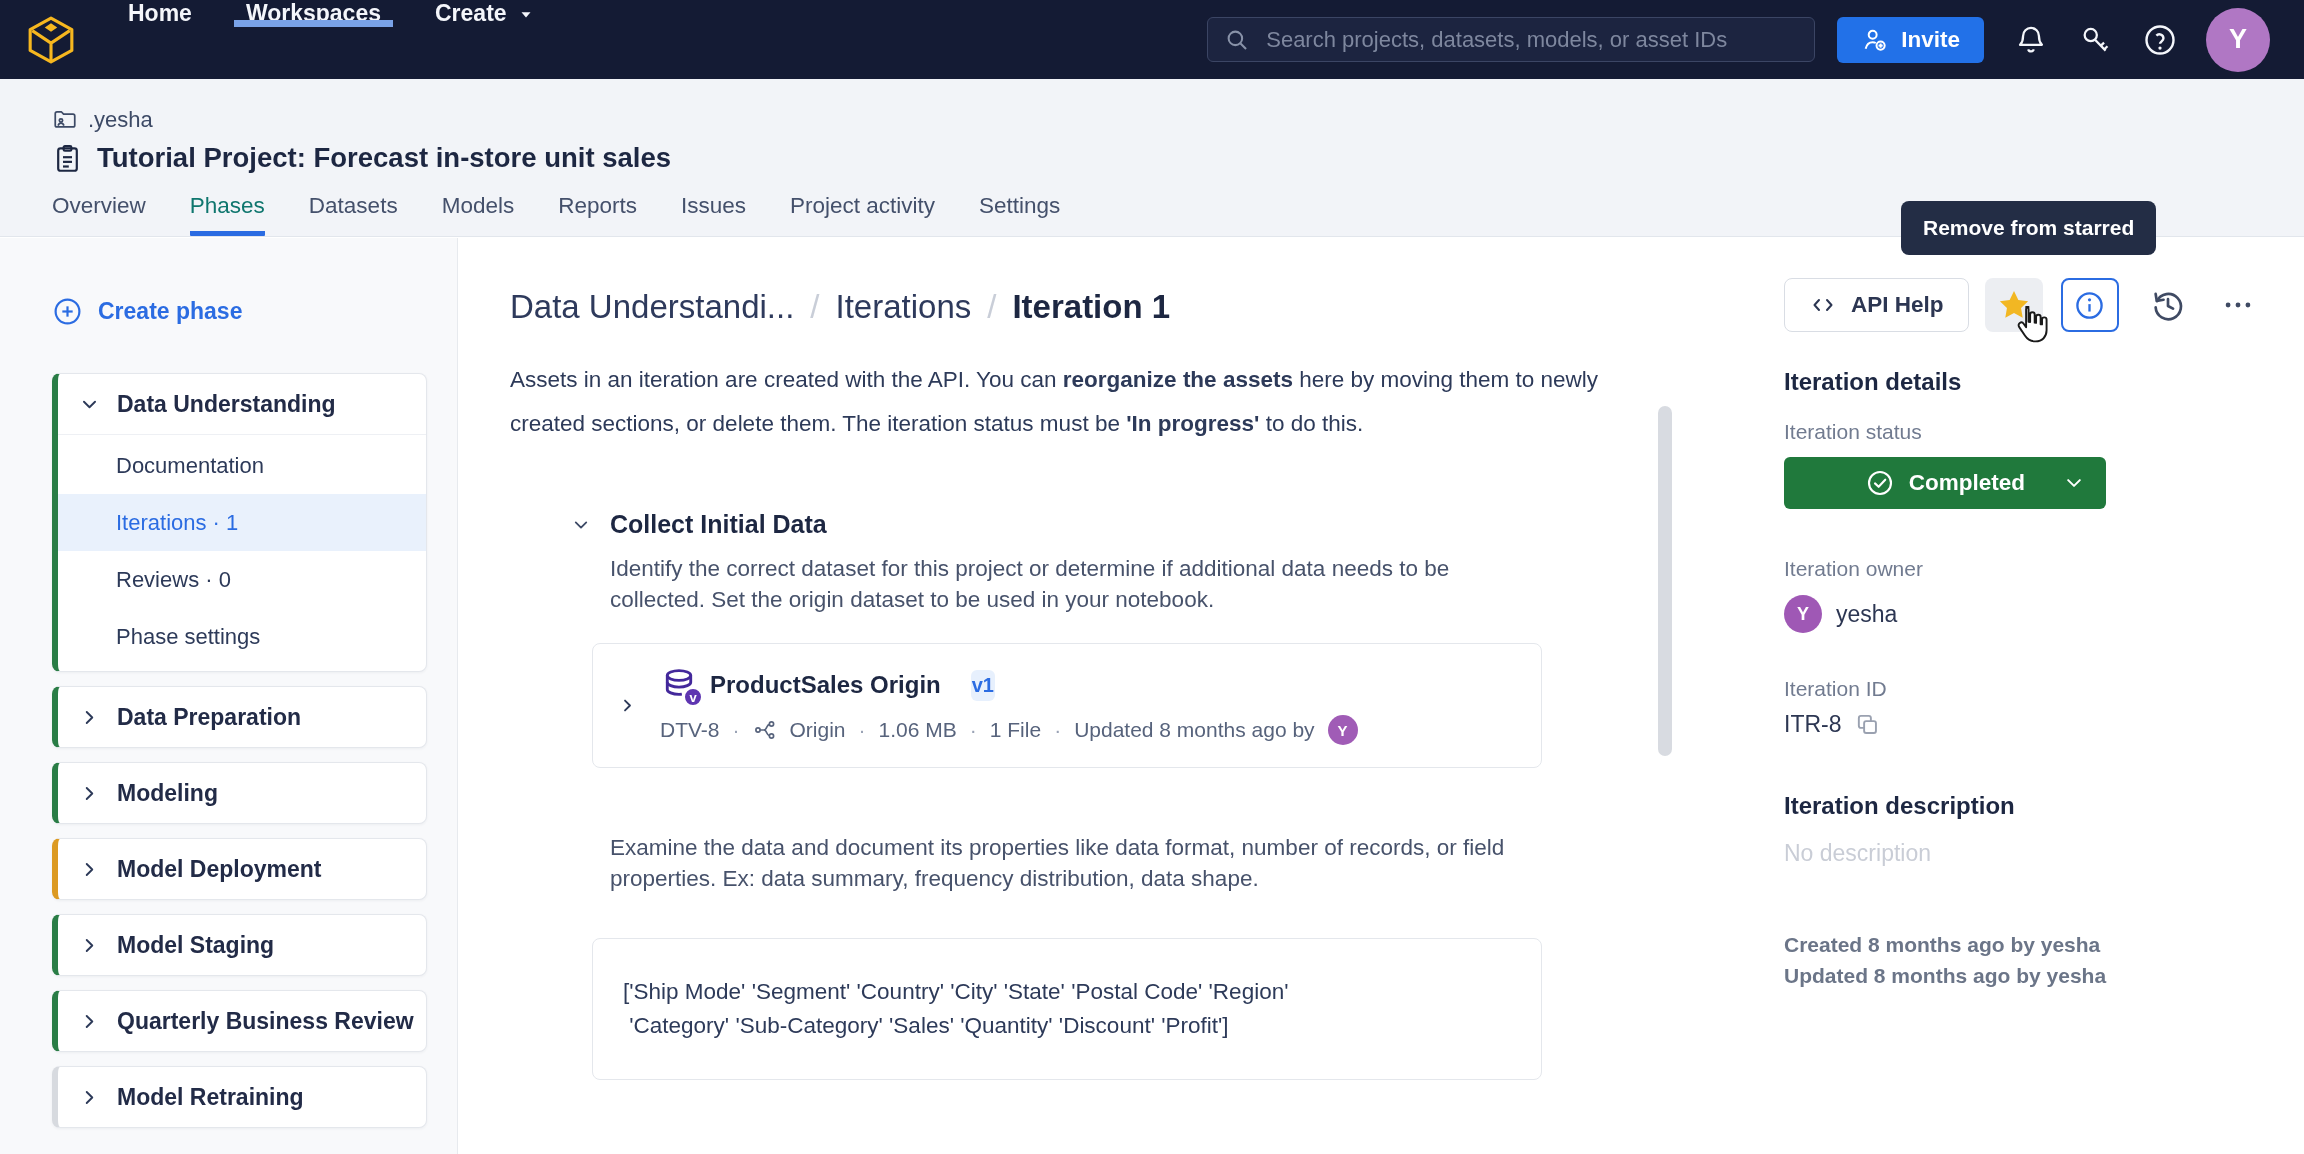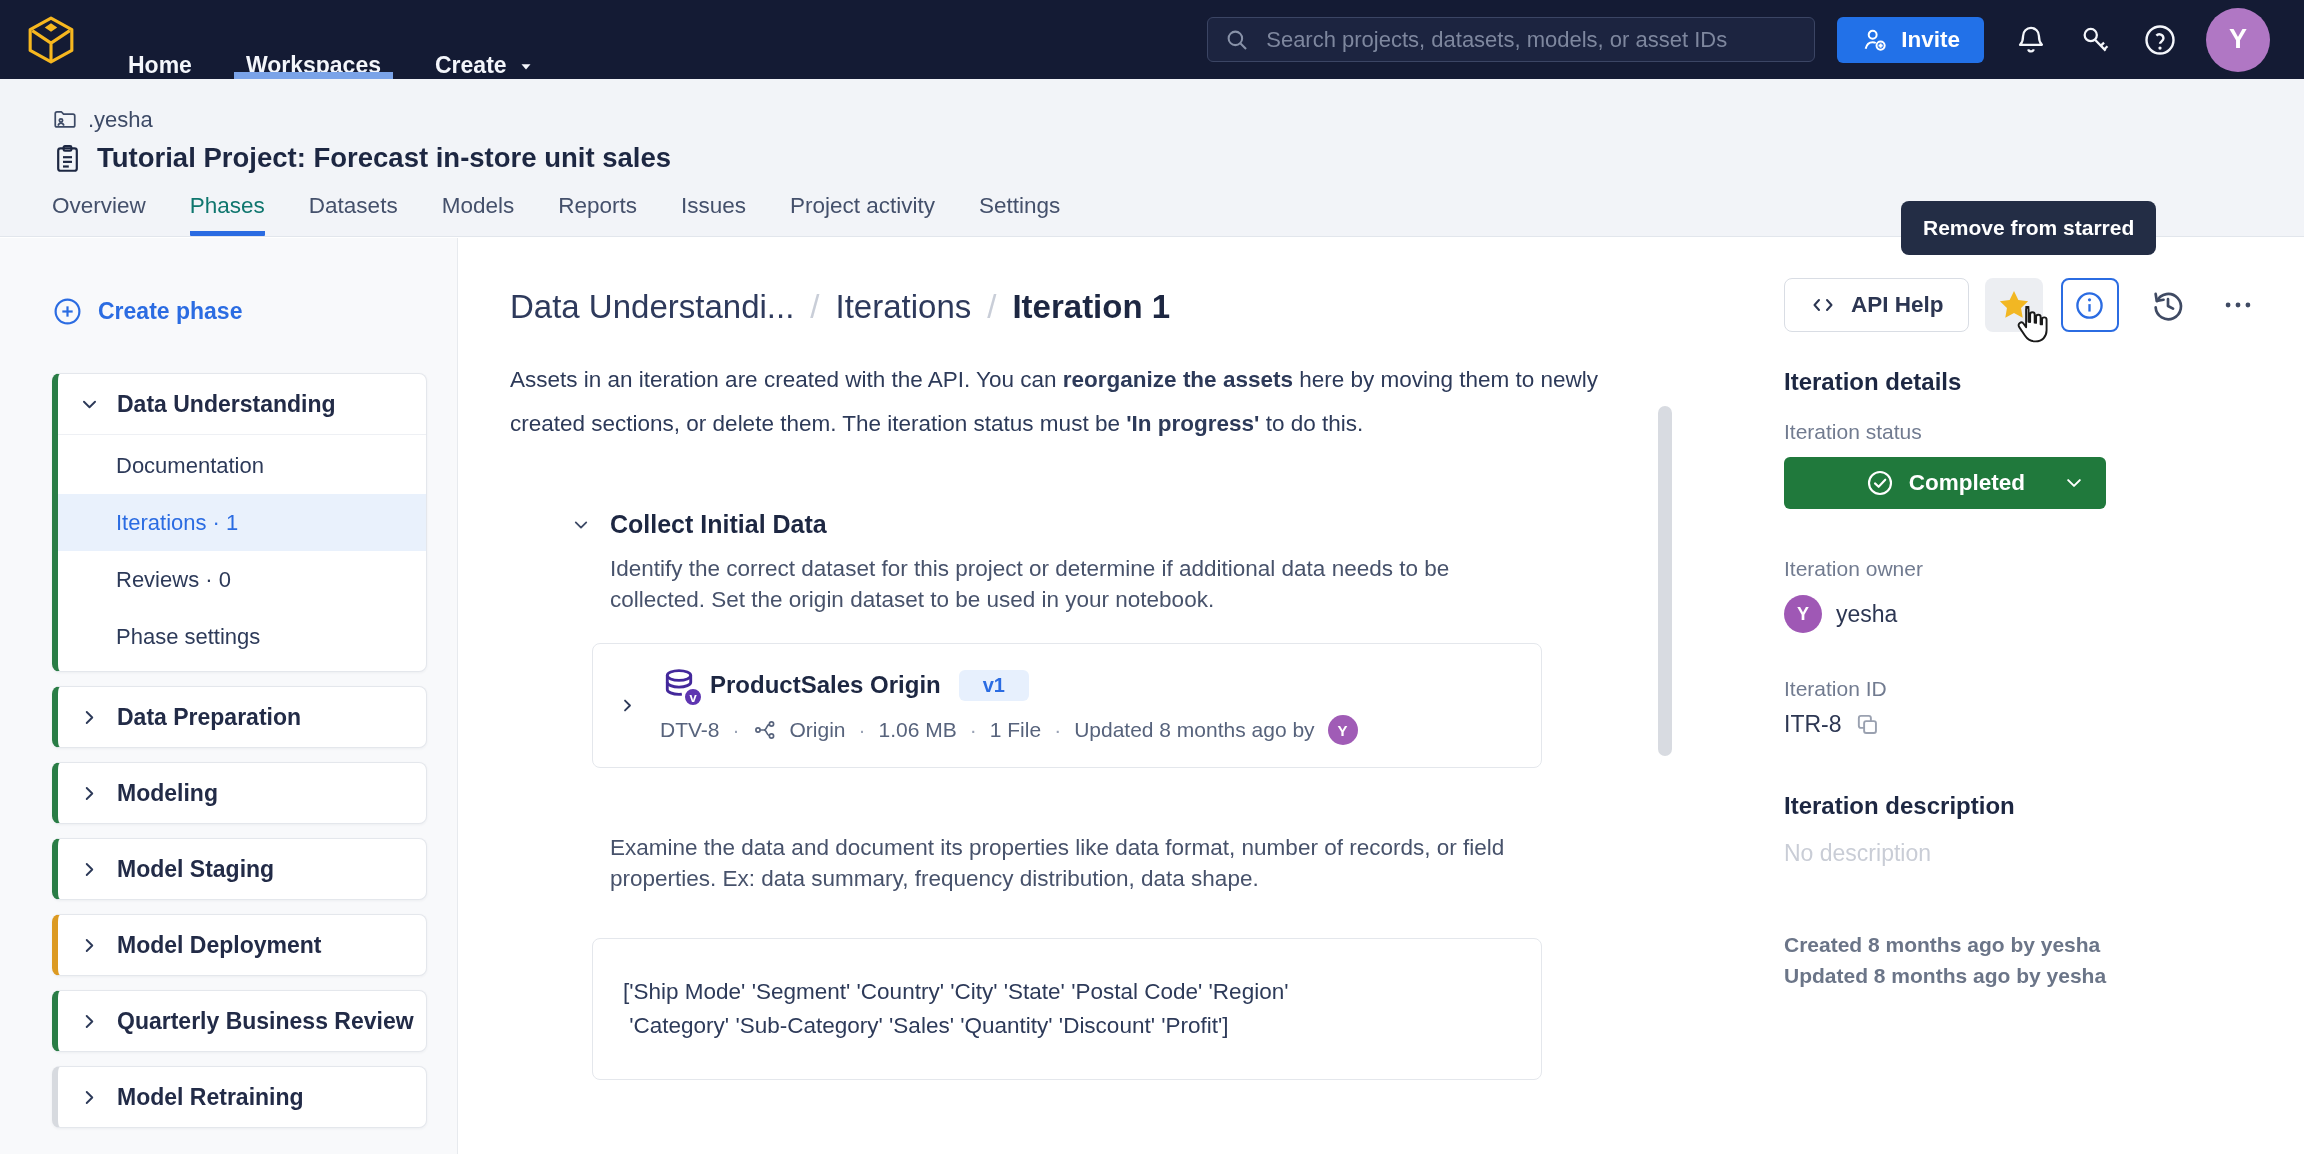--- a/index.html
+++ b/index.html
@@ -11,21 +11,21 @@
   }
   [data-interactable="true"] { cursor:pointer; }
   svg { display:block; }
 
   
   .navbar {
     position:absolute; top:0; left:0; right:0; height:79px;
     background:#141b34; display:flex; align-items:center; padding:0 34px 0 26px;
   }
   .logo { width:50px; height:52px; margin-right:52px; }
-  .nav-links { display:flex; align-items:flex-end; height:100%; gap:54px; }
+  .nav-links { display:flex; align-items:flex-start; height:100%; gap:54px; }
   .nav-link {
     display:flex; align-items:center; gap:10px; position:relative;
     color:#f4f6fb; font-size:23px; font-weight:600;
   }
   .nav-link.active::after {
     content:""; position:absolute; left:-12px; right:-12px; bottom:0; height:7px;
     background:#7aa3e8;
   }
   .search-wrap {
     margin-left:auto; margin-right:22px; position:relative; width:608px; height:45px;
@@ -108,21 +108,21 @@
   .asset-title-row { display:flex; align-items:center; gap:12px; }
   .db-icon-wrap { position:relative; width:38px; height:38px; }
   .db-badge {
     position:absolute; right:-5px; bottom:-3px; width:20px; height:20px; border-radius:50%;
     background:#5e35b1; color:#fff; font-size:13px; font-weight:700;
     display:flex; align-items:center; justify-content:center; border:2px solid #fff;
   }
   .asset-name { font-size:24px; font-weight:700; color:#1d2742; }
   .vbadge {
     font-size:20px; font-weight:600; color:#2b6ce2; background:#e7f0fd;
-    padding:4px 24px; border-radius:6px; margin-left:6px;
+    padding:4px 1px; border-radius:6px; margin-left:18px;
   }
   .asset-meta { margin-top:11px; display:flex; align-items:center; gap:13px; font-size:21px; color:#57637c; }
   .mdot { color:#9aa3b5; }
   .mini-avatar {
     width:30px; height:30px; border-radius:50%; background:#a05cb6; color:#fff;
     font-size:15px; font-weight:700; display:flex; align-items:center; justify-content:center;
   }
   .code-box {
     margin-left:20px; margin-top:44px; width:950px; border:1px solid #e4e7ec; border-radius:8px;
     padding:36px 30px; font-size:22.5px; line-height:34px; color:#2d3a59; white-space:pre-wrap;
@@ -310,34 +310,34 @@
       </div>
     </div>
     <div class="phase-card" data-interactable="false">
       <div class="phase-header" data-interactable="true">
         <svg data-interactable="false" width="19" height="19" viewBox="0 0 24 24" fill="none" stroke="#2d3a59" stroke-width="2.4" stroke-linecap="round" stroke-linejoin="round">
             <polyline points="8.5 5 15.5 12 8.5 19"></polyline>
           </svg>
         <span data-interactable="false">Modeling</span>
       </div>
     </div>
+    <div class="phase-card accent-orange" data-interactable="false">
+      <div class="phase-header" data-interactable="true">
+        <svg data-interactable="false" width="19" height="19" viewBox="0 0 24 24" fill="none" stroke="#2d3a59" stroke-width="2.4" stroke-linecap="round" stroke-linejoin="round">
+            <polyline points="8.5 5 15.5 12 8.5 19"></polyline>
+          </svg>
+        <span data-interactable="false">Model Deployment</span>
+      </div>
+    </div>
     <div class="phase-card" data-interactable="false">
       <div class="phase-header" data-interactable="true">
         <svg data-interactable="false" width="19" height="19" viewBox="0 0 24 24" fill="none" stroke="#2d3a59" stroke-width="2.4" stroke-linecap="round" stroke-linejoin="round">
             <polyline points="8.5 5 15.5 12 8.5 19"></polyline>
           </svg>
         <span data-interactable="false">Model Staging</span>
-      </div>
-    </div>
-    <div class="phase-card accent-orange" data-interactable="false">
-      <div class="phase-header" data-interactable="true">
-        <svg data-interactable="false" width="19" height="19" viewBox="0 0 24 24" fill="none" stroke="#2d3a59" stroke-width="2.4" stroke-linecap="round" stroke-linejoin="round">
-            <polyline points="8.5 5 15.5 12 8.5 19"></polyline>
-          </svg>
-        <span data-interactable="false">Model Deployment</span>
       </div>
     </div>
     <div class="phase-card" data-interactable="false">
       <div class="phase-header" data-interactable="true">
         <svg data-interactable="false" width="19" height="19" viewBox="0 0 24 24" fill="none" stroke="#2d3a59" stroke-width="2.4" stroke-linecap="round" stroke-linejoin="round">
             <polyline points="8.5 5 15.5 12 8.5 19"></polyline>
           </svg>
         <span data-interactable="false">Quarterly Business Review</span>
       </div>
     </div>

